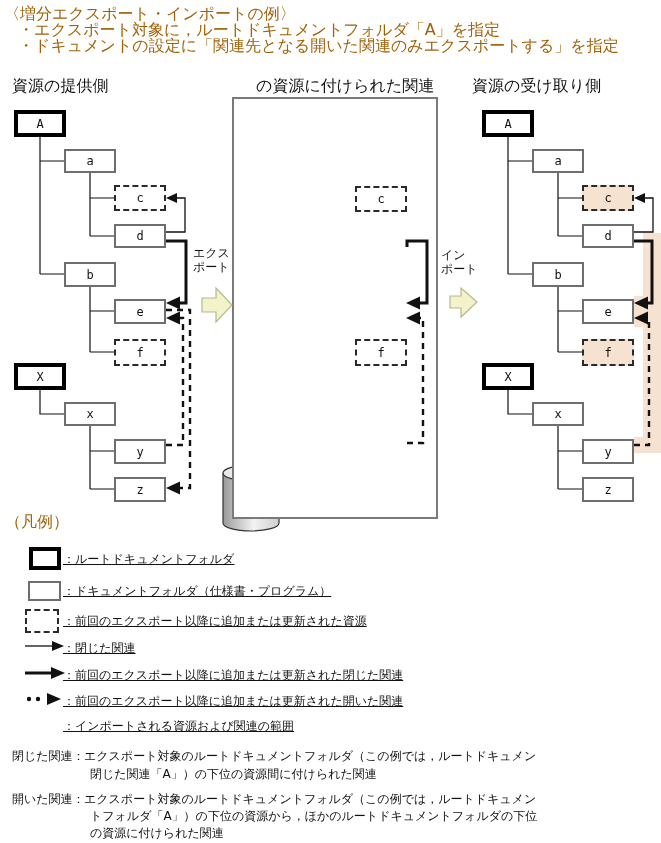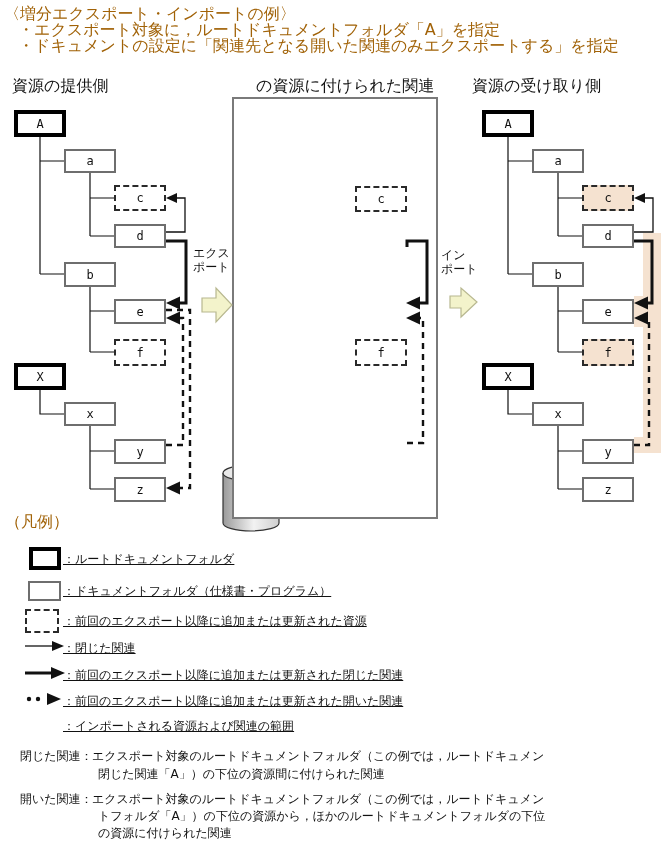--- a/index.html
+++ b/index.html
@@ -11,21 +11,21 @@
   .node{position:absolute;box-sizing:border-box;background:#fff;
         display:flex;align-items:center;justify-content:center;
         font-family:"DejaVu Sans Mono",monospace;font-size:12px;color:#111;}
   .root{border:4px solid #000;}
   .doc{border:2px solid #6e6e6e;}
   .new{border:2px dashed #2a2a2a;}
   .peachfill{background:#f5e2d0;}
   svg{position:absolute;left:0;top:0;}
   .flowlabel{font-size:12px;line-height:14px;color:#111;}
   .legend-label{font-size:12px;color:#111;text-decoration:underline;}
-  .note{font-size:12px;color:#111;margin-left:8px;}
+  .note{font-size:12px;color:#111;}
   .sym{position:absolute;box-sizing:border-box;background:#fff;}
 </style>
 </head>
 <body>
 
 <div class="canvas">
 
   <div class="abs txt" style="left:4px;top:6px">〈増分エクスポート・インポートの例〉</div>
   <div class="abs txt" style="left:18px;top:22px">・エクスポート対象に，ルートドキュメントフォルダ「A」を指定</div>
   <div class="abs txt" style="left:18px;top:38px">・ドキュメントの設定に「関連先となる開いた関連のみエクスポートする」を指定</div>

